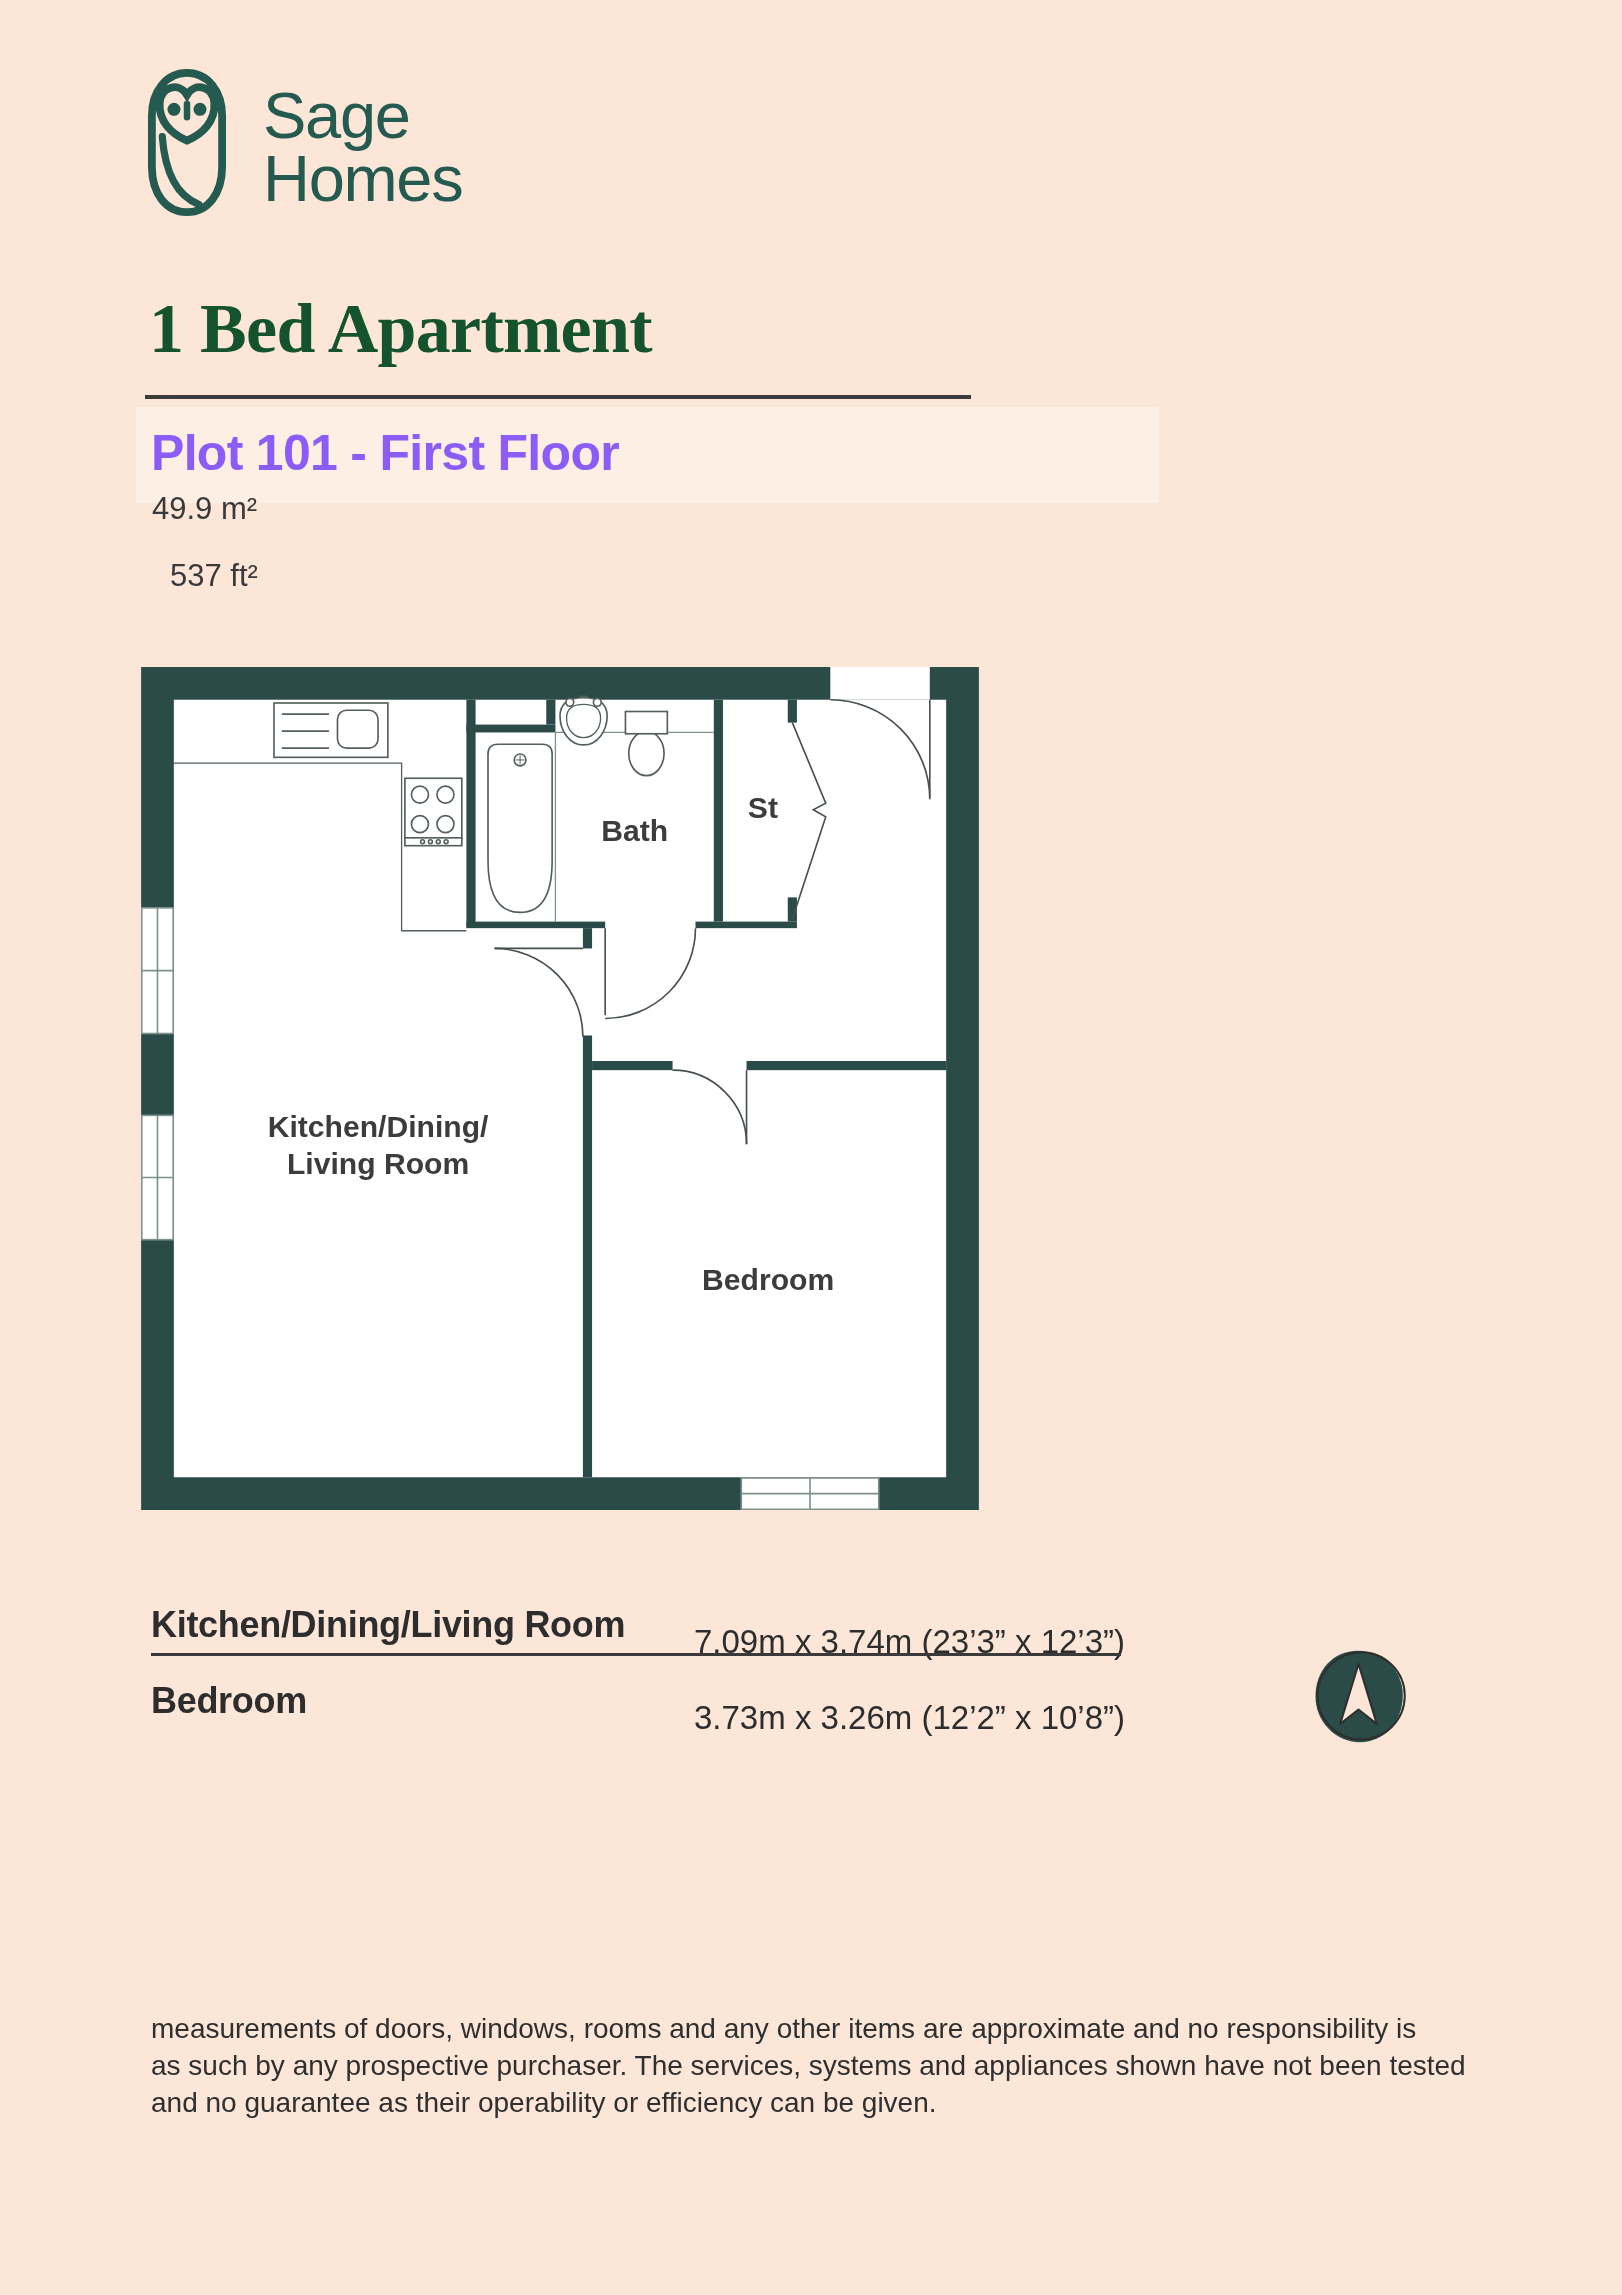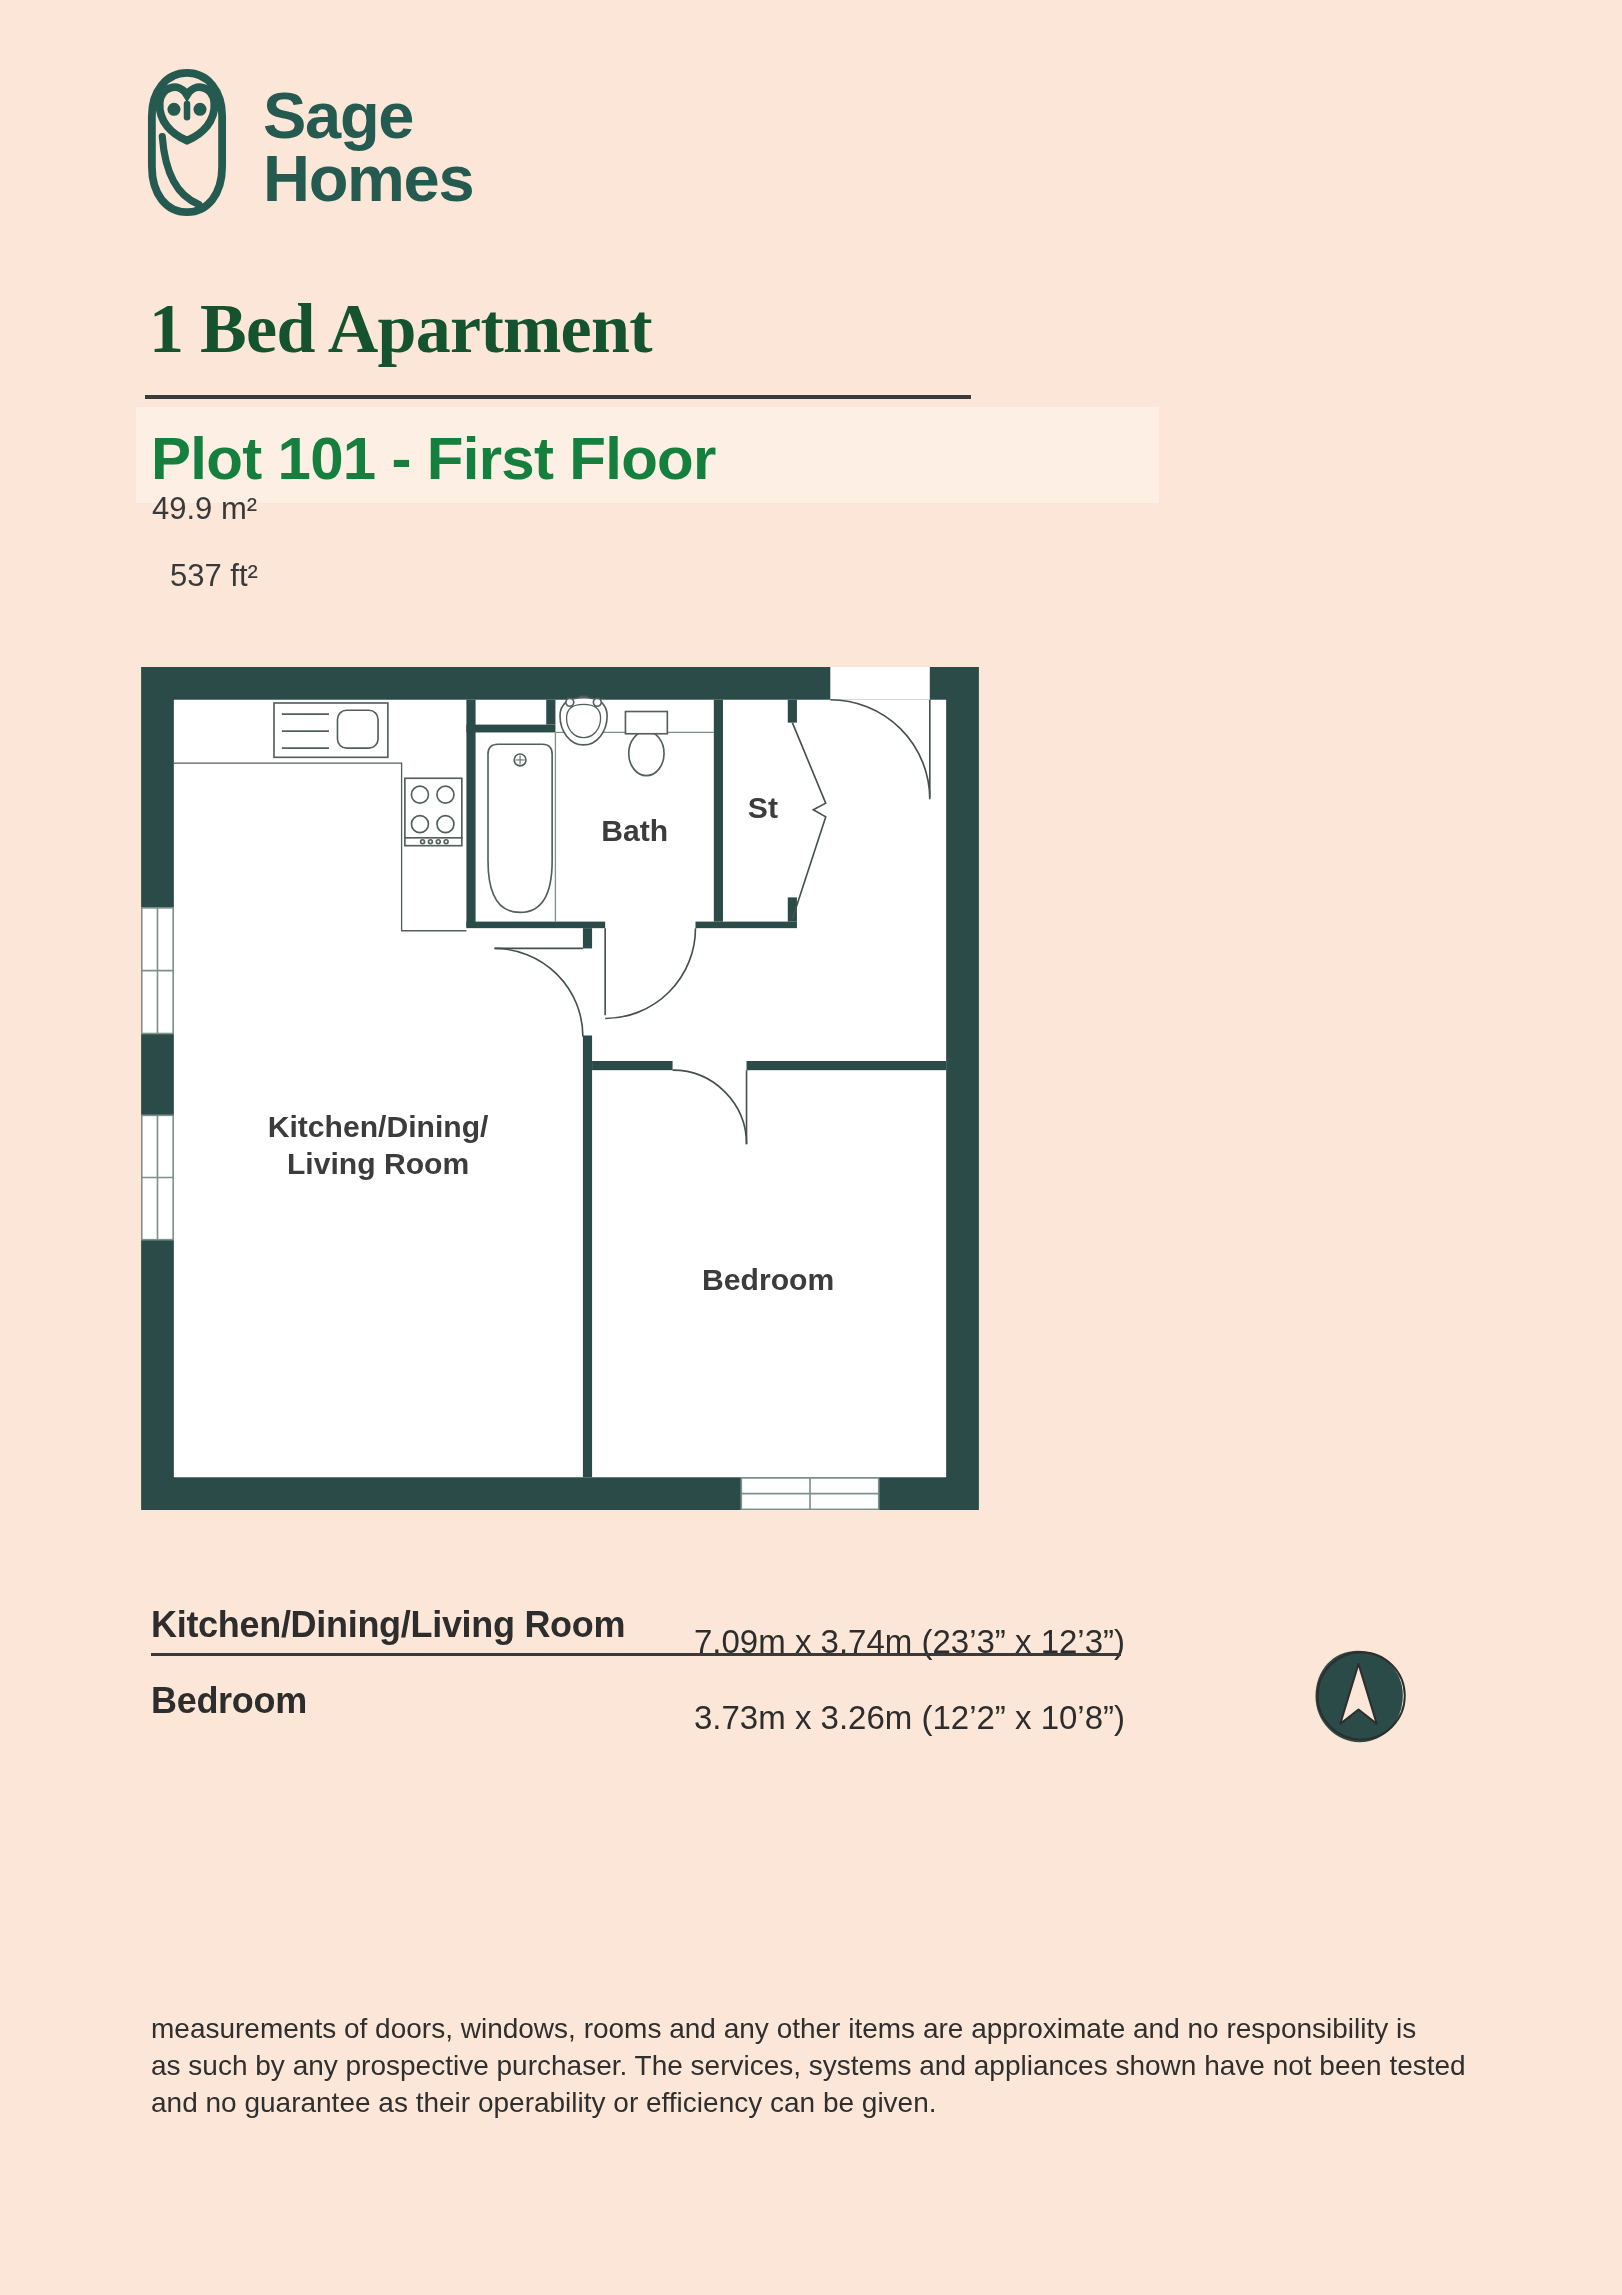--- a/index.html
+++ b/index.html
@@ -8,38 +8,38 @@
     width:1623px;height:2295px;
     background:#fbe6d7;
     font-family:"Liberation Sans",sans-serif;
     overflow:hidden;
   }
   .abs{position:absolute;}
 
   
   .wordmark{
     left:263px;top:84px;
-    font-size:65px;font-weight:700;line-height:0.97;
+    font-size:65px;font-weight:400;line-height:0.97;
     letter-spacing:-1.3px;color:#255a50;
   }
   .title{
     left:149px;top:289px;
     font-family:"Liberation Serif","DejaVu Serif",serif;
     font-size:70px;font-weight:600;letter-spacing:-0.7px;
     color:#14532d;
   }
   .title-rule{
     left:145px;top:395px;width:826px;height:3.9px;background:#3b3b3b;
   }
   .plot-strip{
     left:136px;top:407px;width:1023px;height:96px;background:#fdefe3;
   }
   .plot-label{
     left:151px;top:424px;
-    font-size:60px;font-weight:700;letter-spacing:-0.7px;color:#15803d;
+    font-size:50px;font-weight:700;letter-spacing:-0.7px;color:#8b5cf6;
   }
   .area{left:152px;font-size:31px;font-weight:500;color:#393939;}
   .area.m2{top:491px;}
   .area.ft2{top:558px;margin-left:18px;}
 
   
   .dim-room{left:151px;font-size:36px;font-weight:700;color:#2d2d2d;letter-spacing:-0.3px;}
   .dim-size{left:694px;font-size:33px;font-weight:400;color:#2d2d2d;margin-top:19px;}
   .row1{top:1604px;}
   .row2{top:1680px;}

